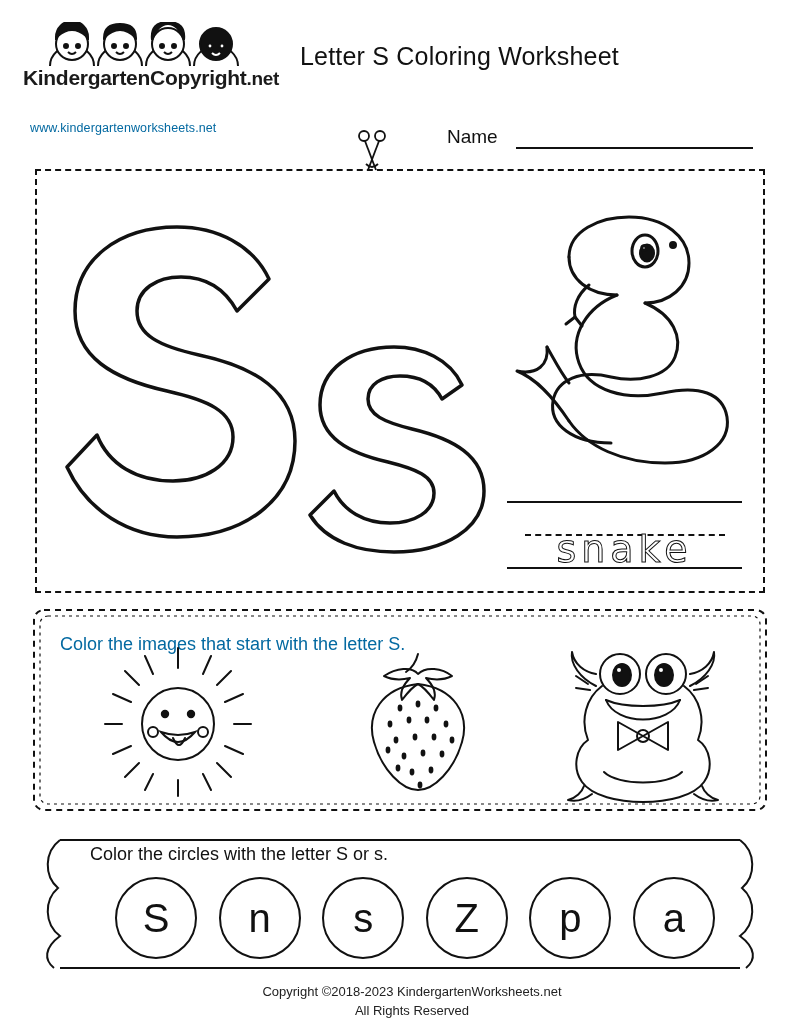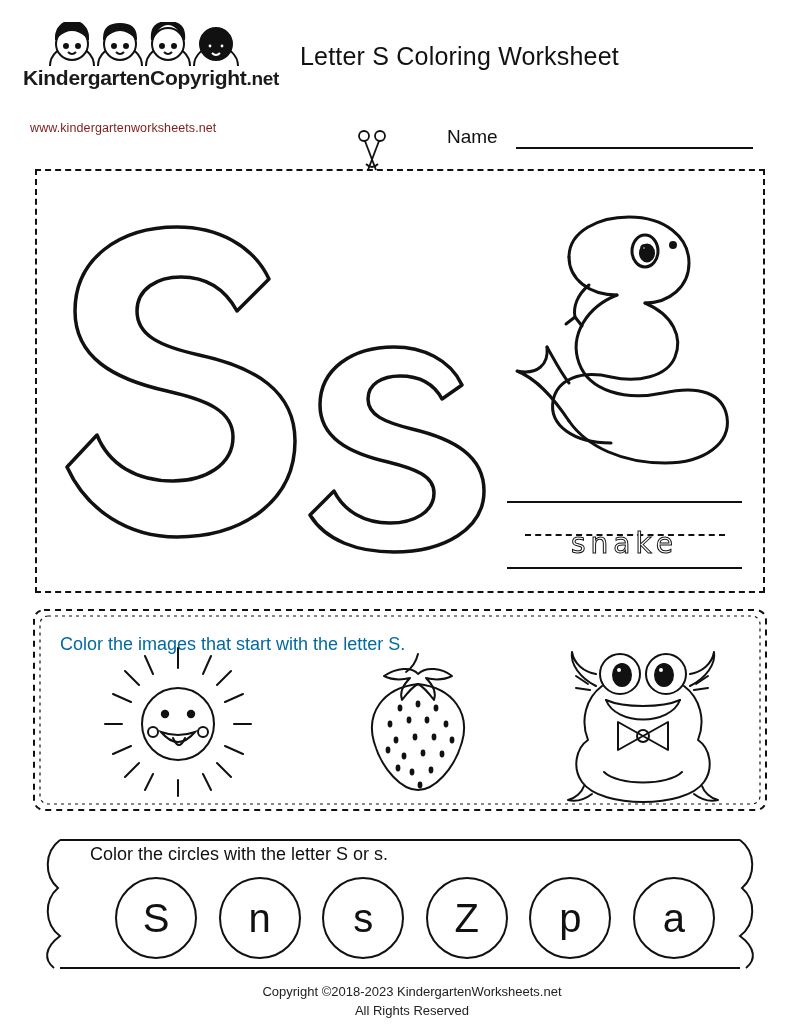--- a/index.html
+++ b/index.html
@@ -35,21 +35,21 @@
     font-weight: bold;
     font-size: 19px;
     letter-spacing: -0.3px;
     white-space: nowrap;
   }
   .logo-text .big { font-size: 21px; margin-top: 19px; }
   .site-url {
     position: absolute;
     left: 30px; top: 103px;
     font-size: 12.5px;
-    color: #7f1d1d;
+    color: #0369a1;
     letter-spacing: 0.1px;
   }
   .doc-title {
     position: absolute;
     left: 300px; top: 24px;
     font-size: 25px;
     font-weight: normal;
     letter-spacing: 0.2px;
     color: #111;
   }
@@ -113,21 +113,21 @@
   .word-lines .ln.bottom { top: 66px; }
   .word-lines .ln.mid {
     top: 33px; border-bottom: 2px dashed #111;
     left: 18px; width: 200px;
   }
   .trace-word {
     position: absolute;
     left: 0; top: 26px;
     width: 235px;
     text-align: center;
-    font-size: 28px;
+    font-size: 38px;
     letter-spacing: 5px;
     color: #fff;
     -webkit-text-stroke: 1px #111;
     font-family: "DejaVu Sans", sans-serif;
   }
 
   
   .sec2 {
     position: absolute;
     left: 28px; top: 604px;

